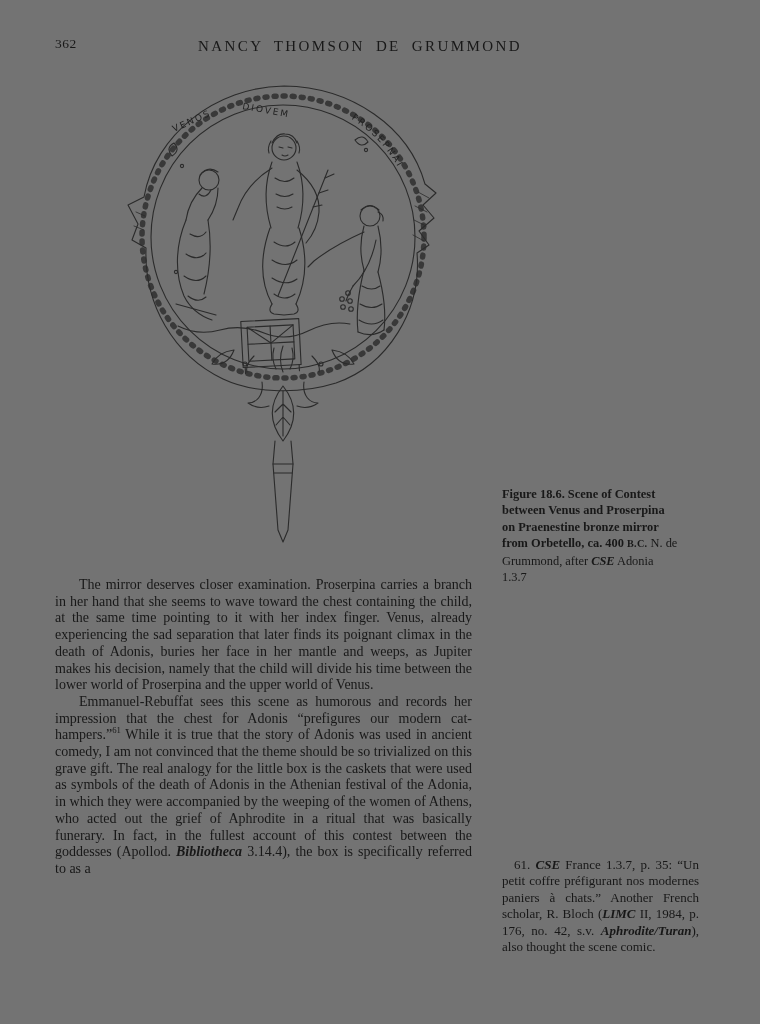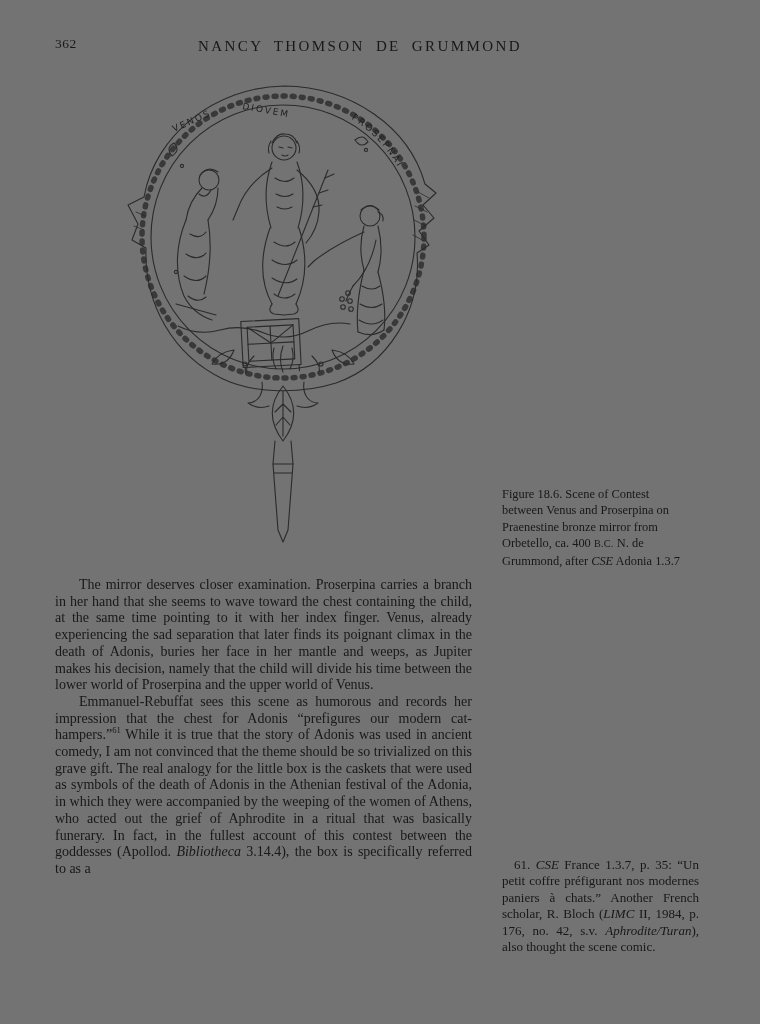--- a/index.html
+++ b/index.html
@@ -39,23 +39,23 @@
   }
   .caption {
     position: absolute;
     left: 502px;
     top: 486px;
     width: 178px;
     font-size: 12.4px;
     line-height: 16.4px;
     text-align: left;
   }
-  .cap-bold { font-weight: normal; }
+  .cap-bold { font-weight: bold; }
   .smallcaps { font-size: 0.82em; letter-spacing: 0.3px; margin-top: 28px; }
-  .italic { font-style: italic; }
+  .italic { font-style: italic; font-weight: bold; }
   .body-text {
     position: absolute;
     left: 55px;
     top: 577px;
     width: 417px;
     font-size: 14px;
     line-height: 16.7px;
     text-align: justify;
   }
   .para { margin: 0; }

